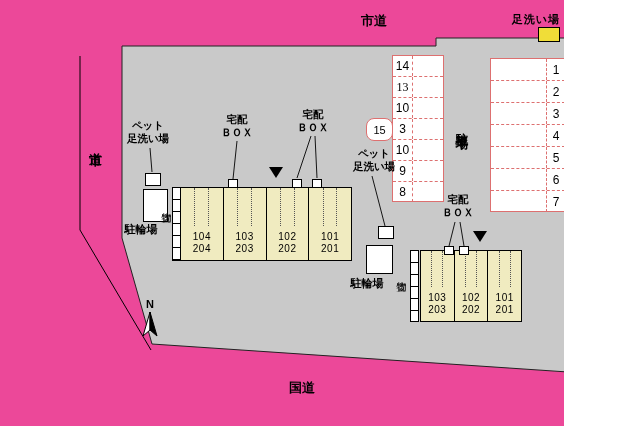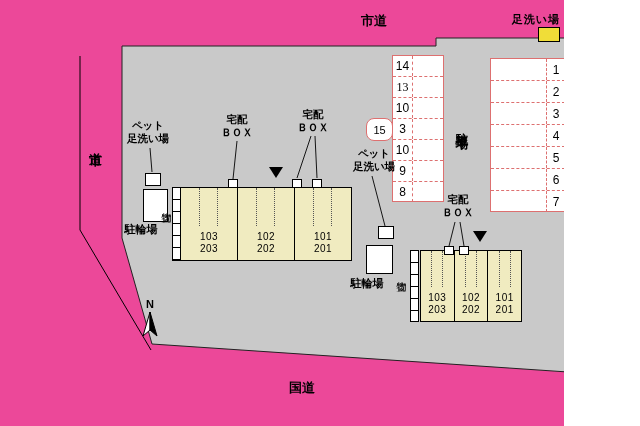--- a/index.html
+++ b/index.html
@@ -139,20 +139,28 @@
   </div>
   <div class="smallbox" style="left:228px;top:179px;width:10px;height:9px;"></div>
   <div class="smallbox" style="left:292px;top:179px;width:10px;height:9px;"></div>
   <div class="smallbox" style="left:312px;top:179px;width:10px;height:9px;"></div>
 
   <div class="building" style="left:180px;top:187px;width:172px;height:74px;">
     <div class="unit">
       <div class="dot d1" style="height:38px;"></div>
       <div class="dot d2" style="height:38px;"></div>
       <div class="room">
+        <div>104</div>
+        <div>204</div>
+      </div>
+    </div>
+    <div class="unit">
+      <div class="dot d1" style="height:38px;"></div>
+      <div class="dot d2" style="height:38px;"></div>
+      <div class="room">
         <div>103</div>
         <div>203</div>
       </div>
     </div>
     <div class="unit">
       <div class="dot d1" style="height:38px;"></div>
       <div class="dot d2" style="height:38px;"></div>
       <div class="room">
         <div>102</div>
         <div>202</div>

